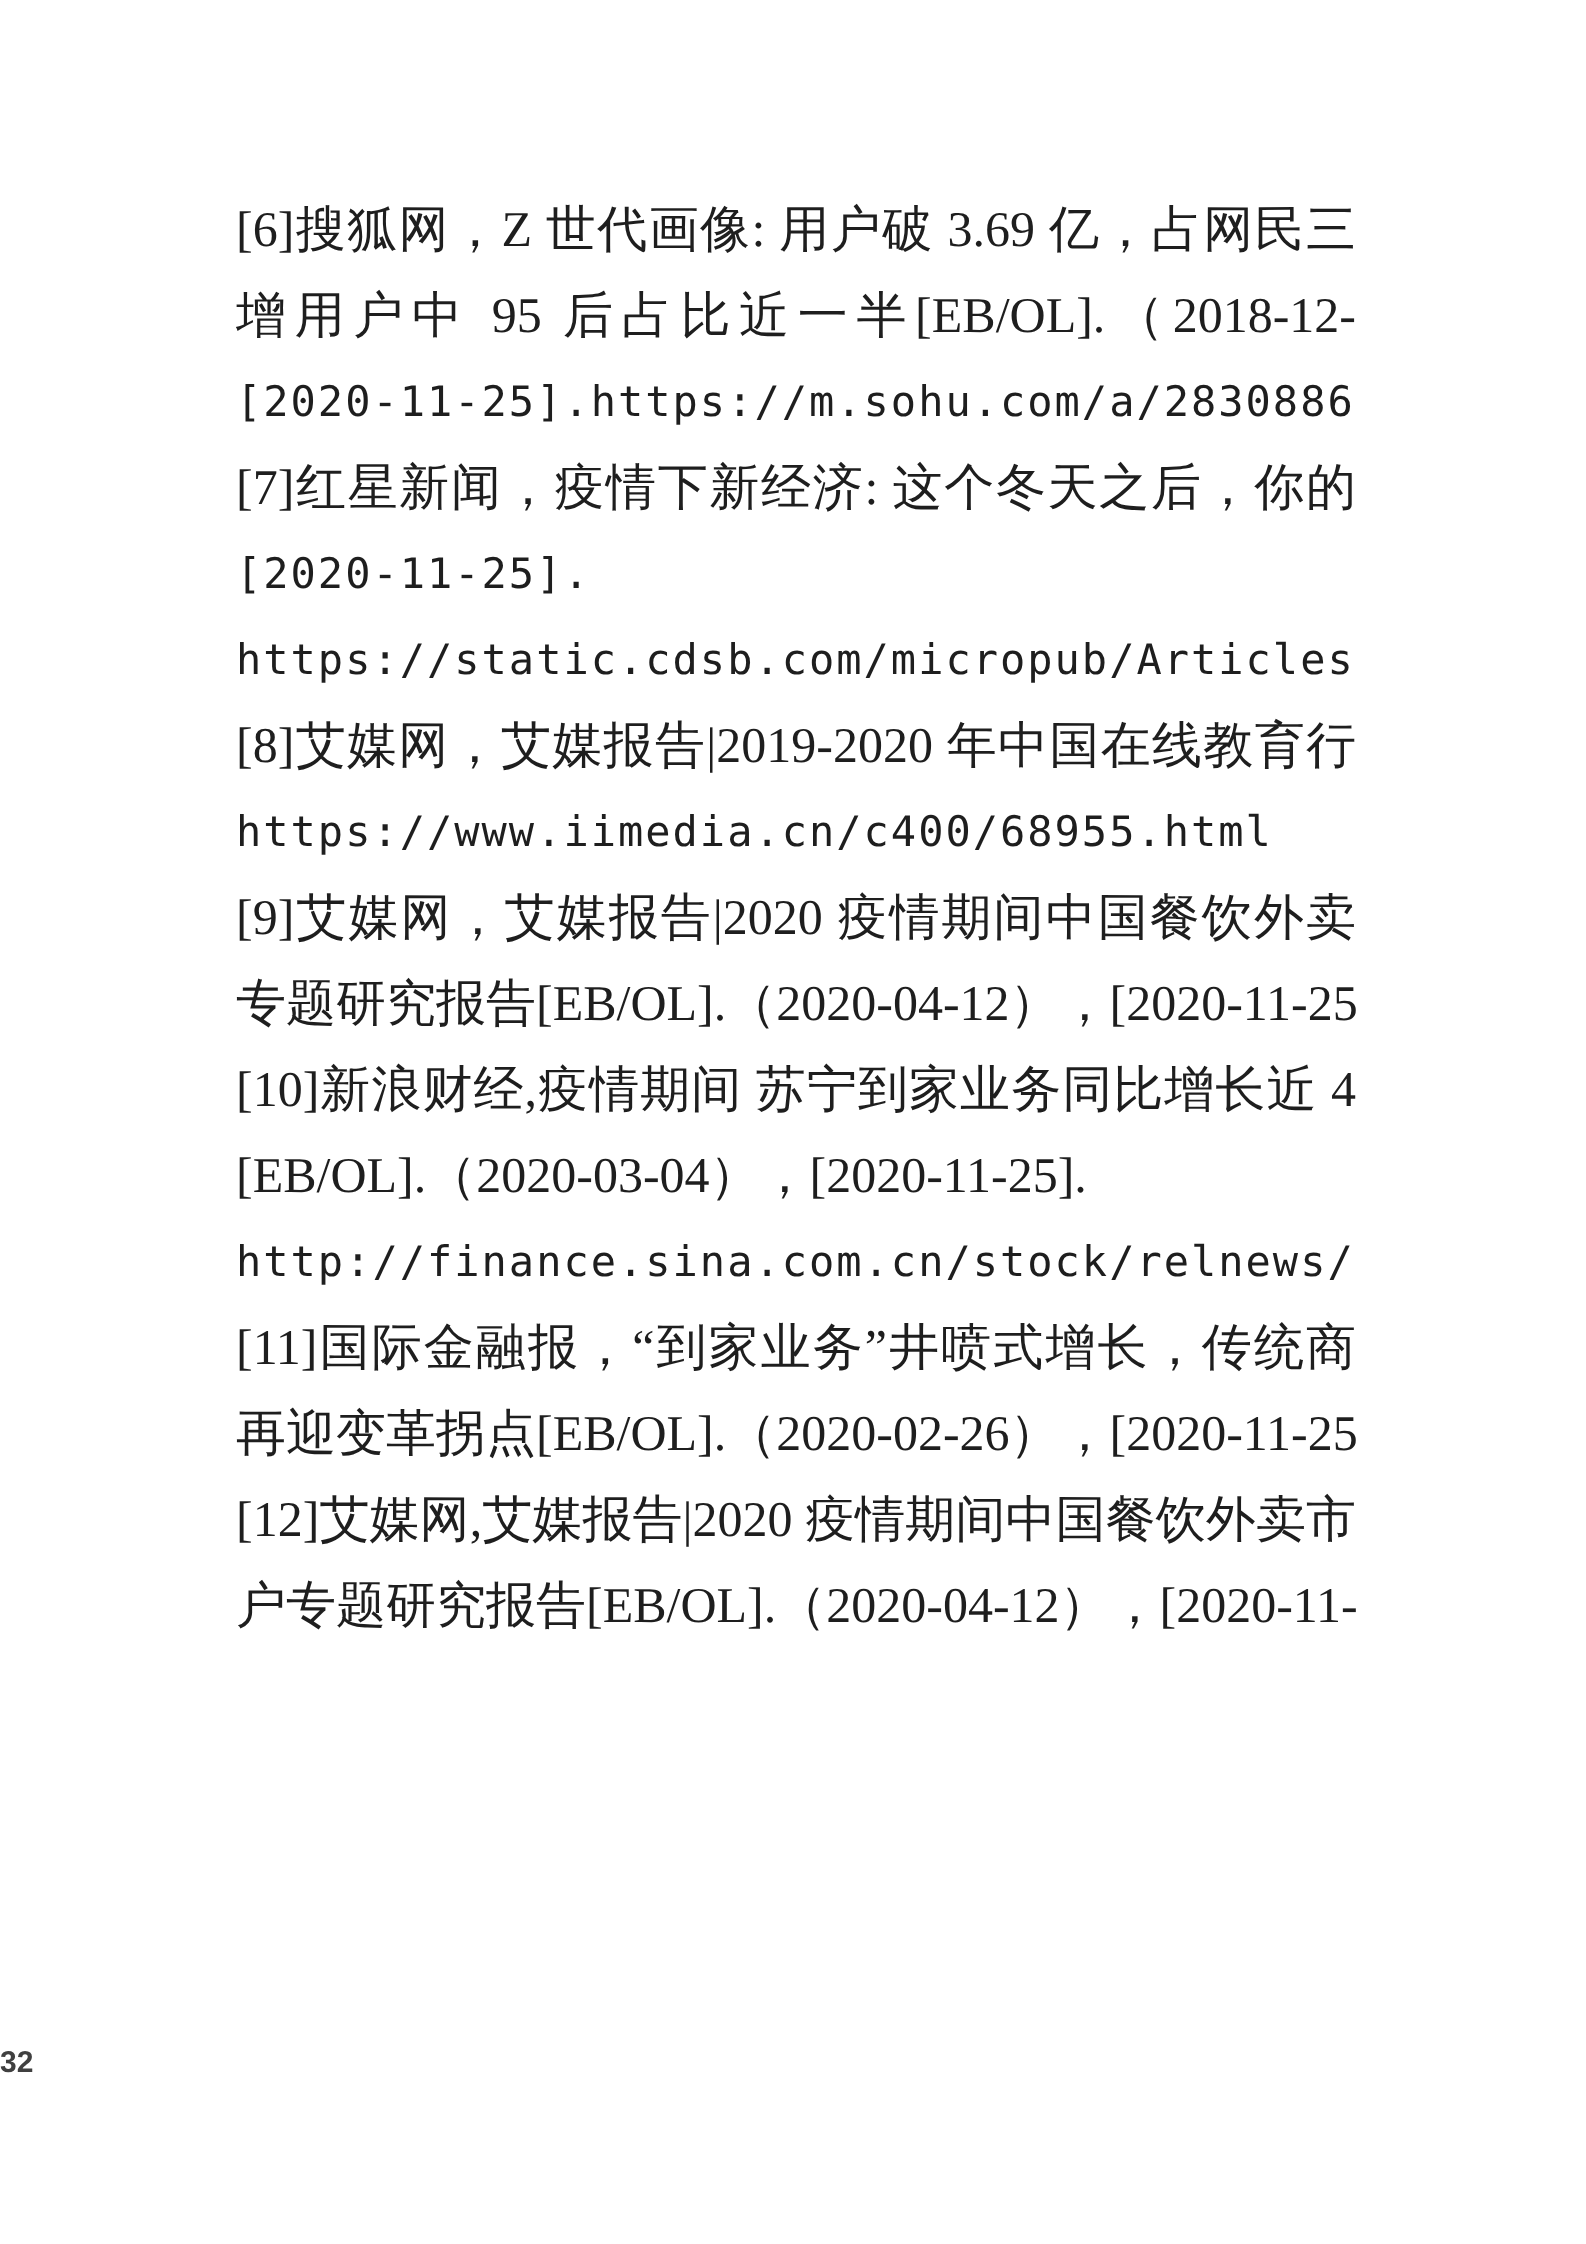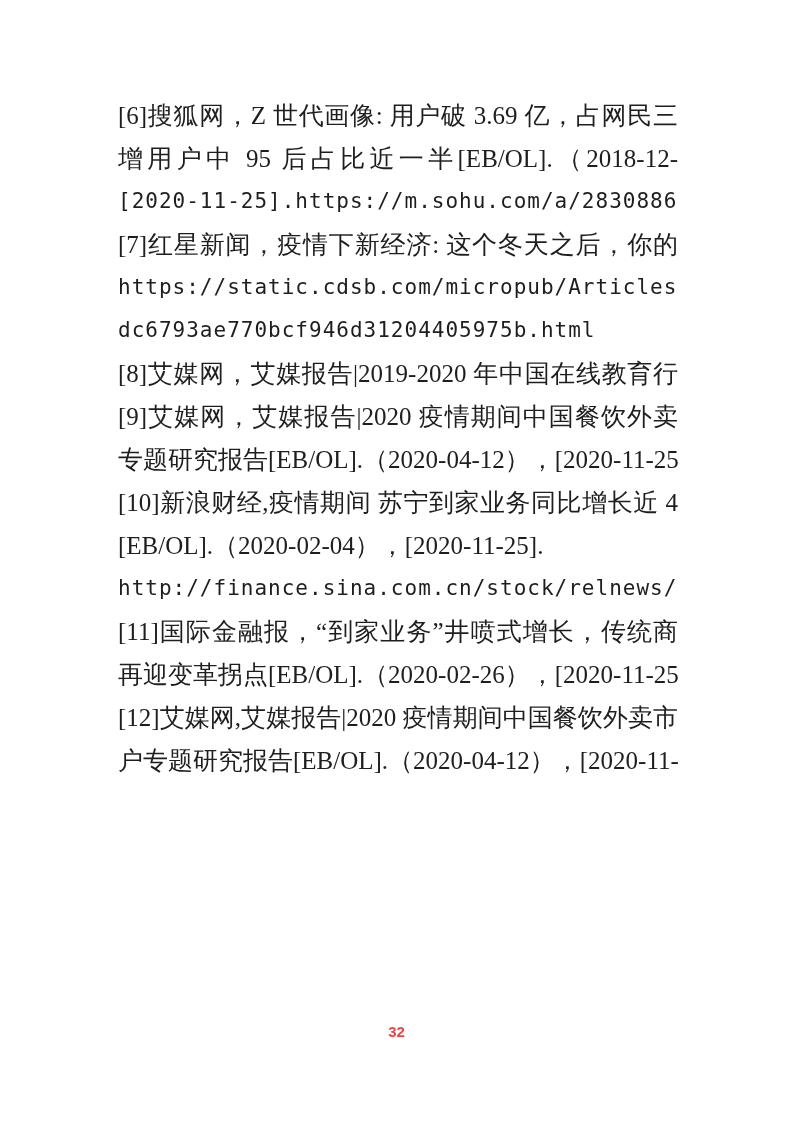--- a/index.html
+++ b/index.html
@@ -41,53 +41,53 @@
   .ref-line.mono {
     font-family: "DejaVu Sans Mono", monospace;
     font-size: 21px;
     letter-spacing: 1px;
   }
   .page-number {
     position: absolute;
     top: 1022px;
     left: 0;
     width: 793px;
-    text-align: center;
     font-family: "Liberation Sans", sans-serif;
     font-size: 15px;
     font-weight: 700;
-    color: #ef4444;
+    color: #404040;
     line-height: 20px;
   }
 </style>
 </head>
 <body>
 
 <div class="page">
   <div class="content">
       <div class="ref-item">
         <div class="ref-line justify">[6]搜狐网，Z 世代画像: 用户破 3.69 亿，占网民三成、新</div>
         <div class="ref-line justify">增用户中 95 后占比近一半[EB/OL].（2018-12-19），</div>
         <div class="ref-line mono">[2020-11-25].https://m.sohu.com/a/283088613_204728</div>
       </div>
       <div class="ref-item">
         <div class="ref-line justify">[7]红星新闻，疫情下新经济: 这个冬天之后，你的手机还</div>
+        <div class="ref-line mono">[2020-11-25].</div>
         <div class="ref-line mono">https://static.cdsb.com/micropub/Articles/202002/c6</div>
-        <div class="ref-line mono">dc6793ae770bcf946d31204405975b.html</div>
       </div>
       <div class="ref-item">
         <div class="ref-line justify">[8]艾媒网，艾媒报告|2019-2020 年中国在线教育行业发展</div>
+        <div class="ref-line mono">https://www.iimedia.cn/c400/68955.html</div>
       </div>
       <div class="ref-item">
         <div class="ref-line justify">[9]艾媒网，艾媒报告|2020 疫情期间中国餐饮外卖市场商户</div>
         <div class="ref-line">专题研究报告[EB/OL].（2020-04-12），[2020-11-25].</div>
       </div>
       <div class="ref-item">
         <div class="ref-line justify">[10]新浪财经,疫情期间 苏宁到家业务同比增长近 4 倍</div>
-        <div class="ref-line">[EB/OL].（2020-02-04），[2020-11-25].</div>
+        <div class="ref-line">[EB/OL].（2020-03-04），[2020-11-25].</div>
         <div class="ref-line mono">http://finance.sina.com.cn/stock/relnews/cn/2020-02</div>
       </div>
       <div class="ref-item">
         <div class="ref-line justify">[11]国际金融报，“到家业务”井喷式增长，传统商超能否</div>
         <div class="ref-line">再迎变革拐点[EB/OL].（2020-02-26），[2020-11-25].</div>
       </div>
       <div class="ref-item">
         <div class="ref-line justify">[12]艾媒网,艾媒报告|2020 疫情期间中国餐饮外卖市场商</div>
         <div class="ref-line">户专题研究报告[EB/OL].（2020-04-12），[2020-11-25].</div>
       </div>

